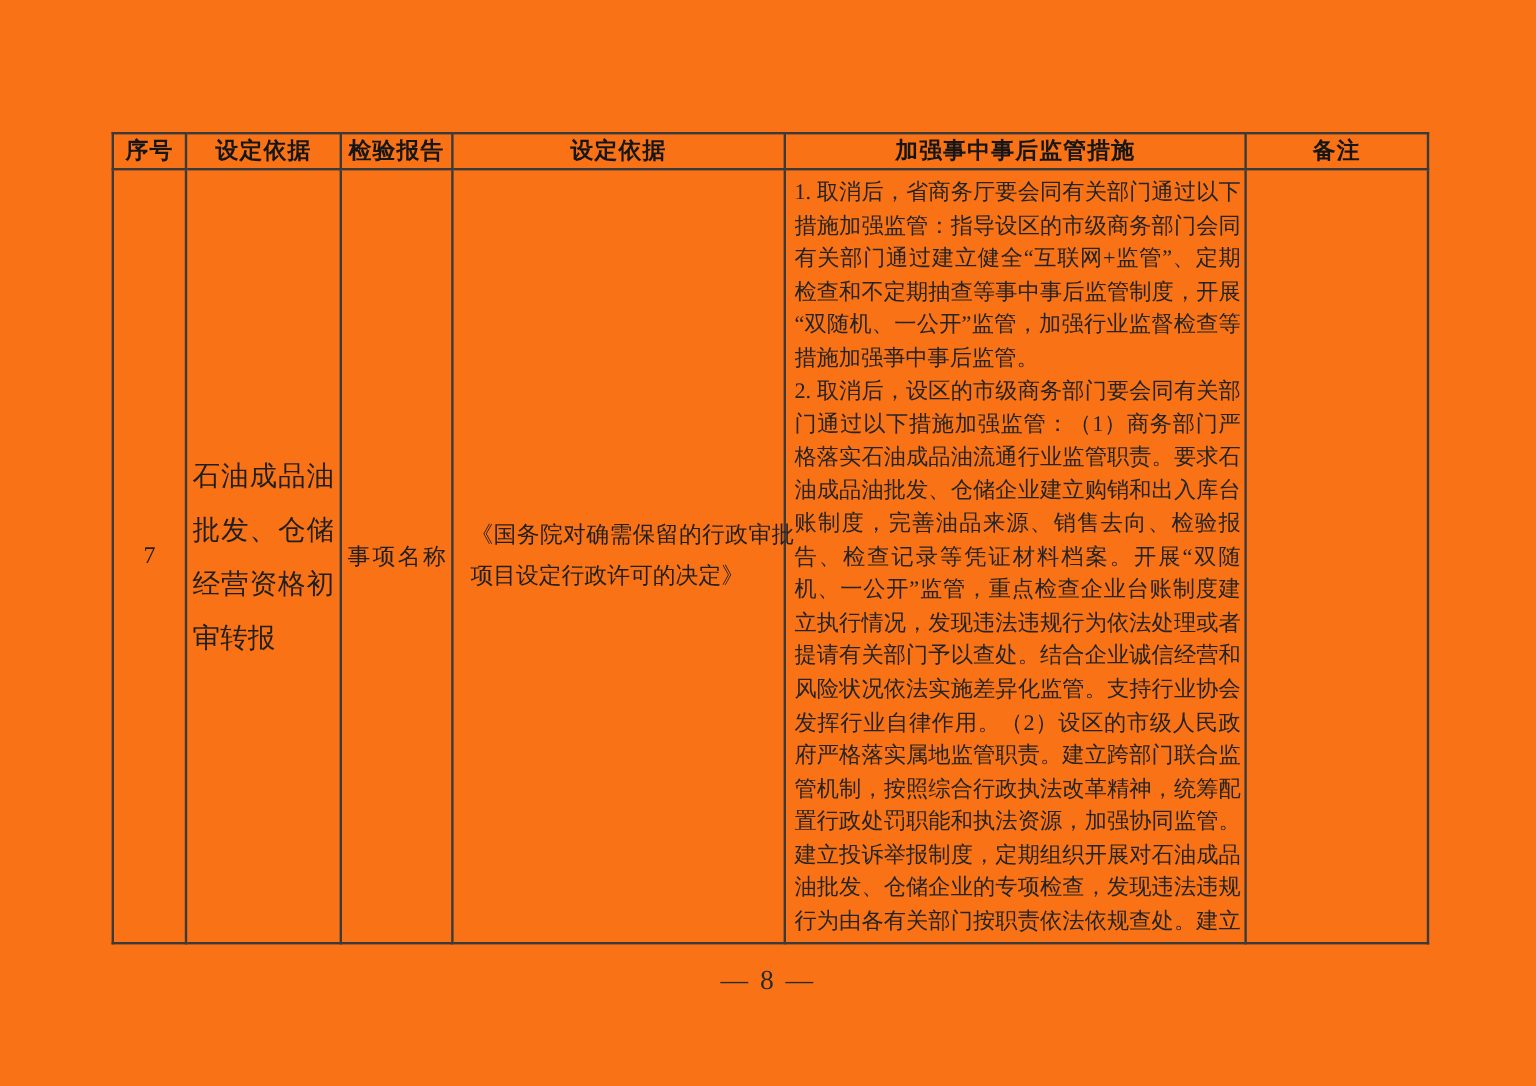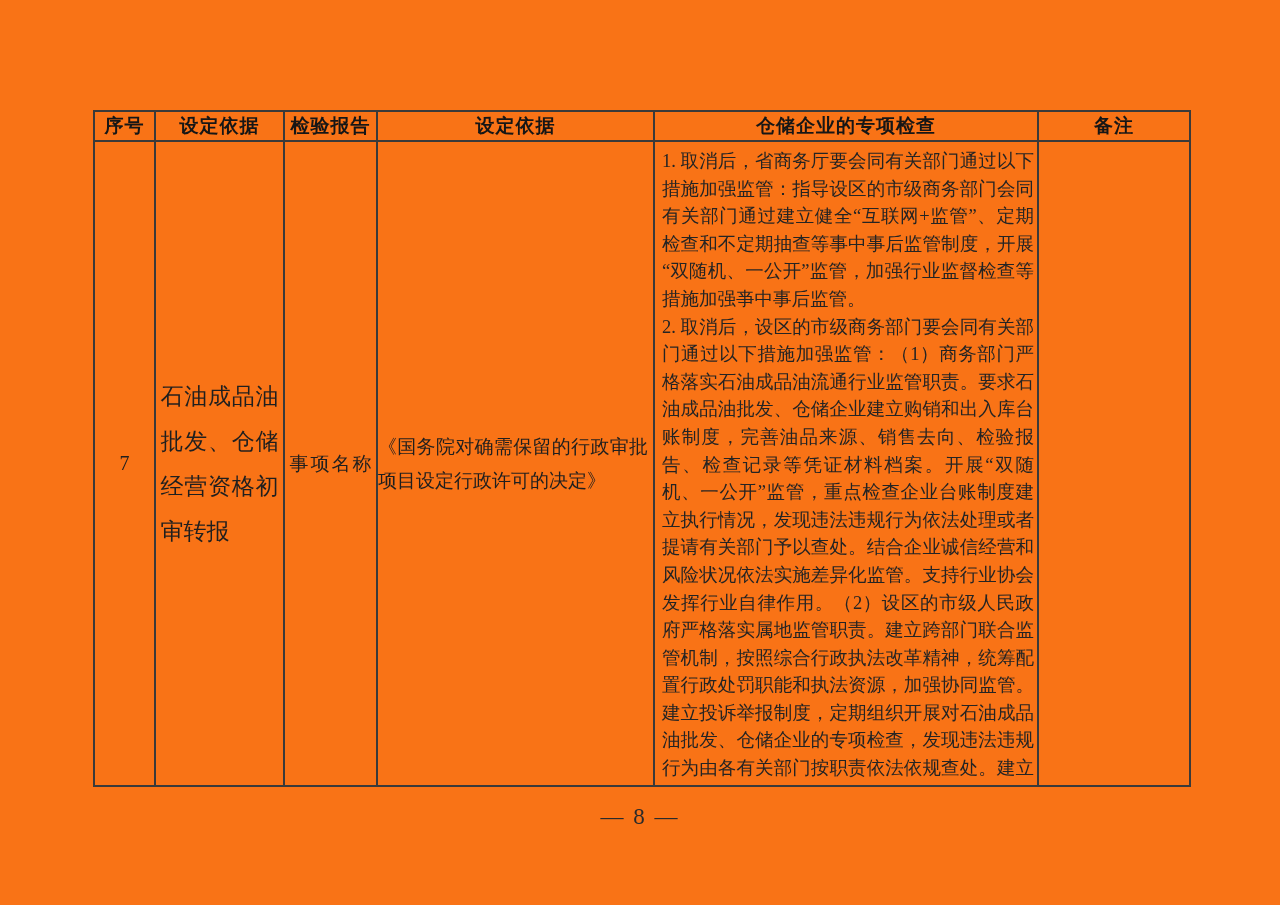--- a/index.html
+++ b/index.html
@@ -49,21 +49,21 @@
     text-justify: inter-character;
   }
   td.col-dept {
     text-align: center;
     font-size: 19px;
     letter-spacing: 2px;
     text-indent: 2px;
   }
   .basis-text {
     width: 270px;
-    margin-left: 0;
+    margin-left: 14px;
     font-size: 19px;
     line-height: 34px;
     text-align: justify;
     text-justify: inter-character;
   }
   td.col-measures { vertical-align: top; }
   .measures-clip {
     height: 641px;
     overflow: hidden;
   }
@@ -100,21 +100,21 @@
       <col style="width:277px">
       <col style="width:384px">
       <col style="width:152px">
     </colgroup>
     <thead>
       <tr>
         <th>序号</th>
         <th>设定依据</th>
         <th>检验报告</th>
         <th>设定依据</th>
-        <th>仓储企业的专项检查</th>
+        <th>加强事中事后监管措施</th>
         <th>备注</th>
       </tr>
     </thead>
     <tbody>
       <tr>
         <td class="col-index">7</td>
         <td>
           <div class="name-text">石油成品油批发、仓储经营资格初审转报</div>
         </td>
         <td class="col-dept">事项名称</td>

